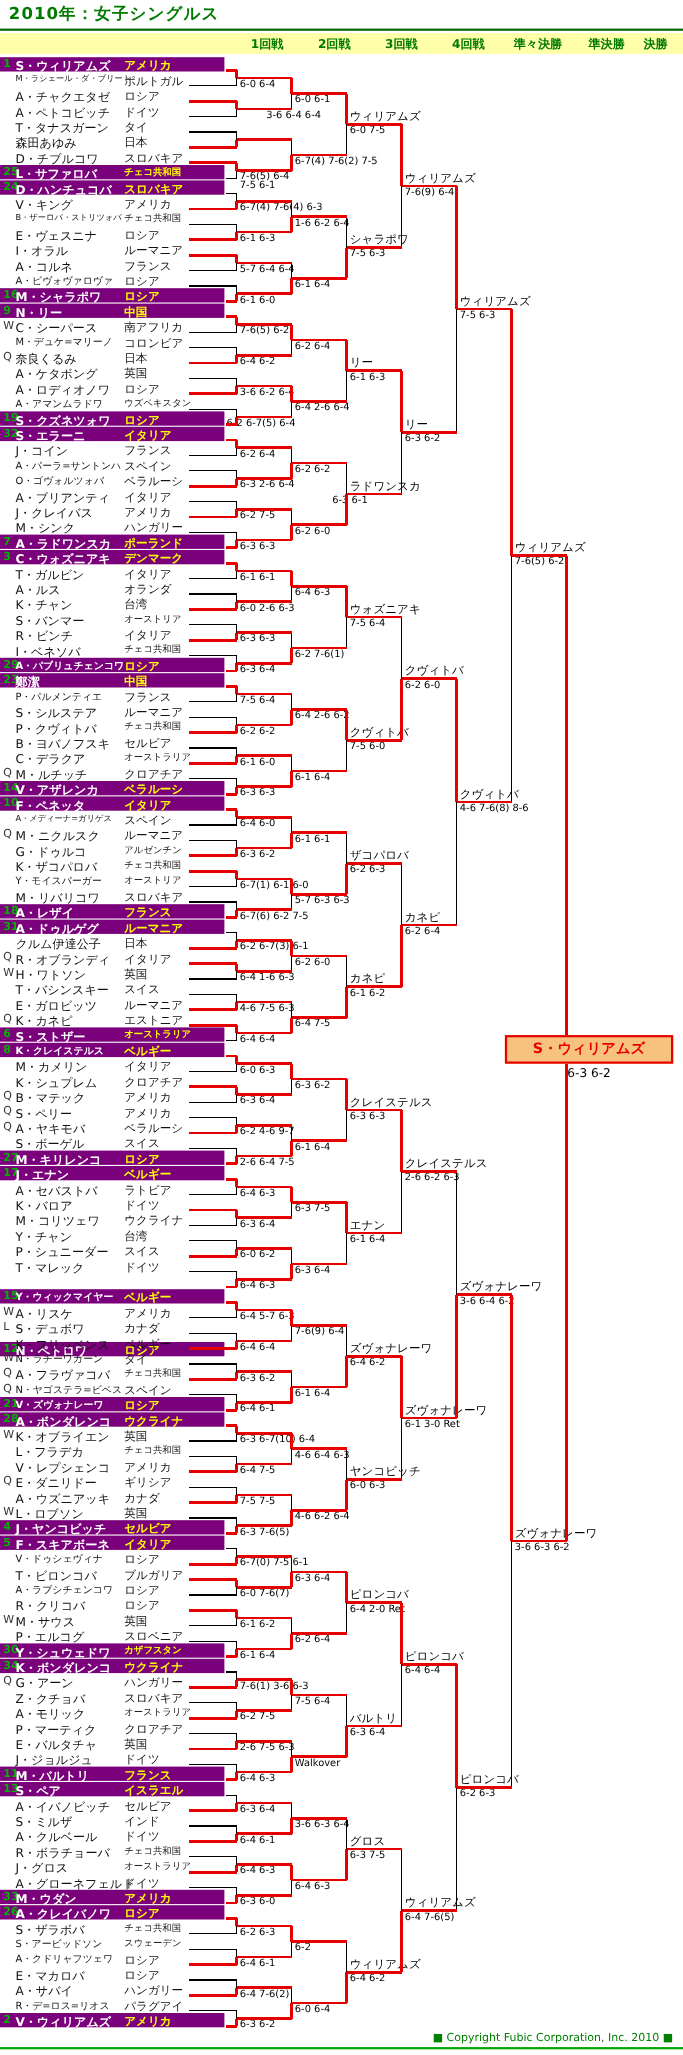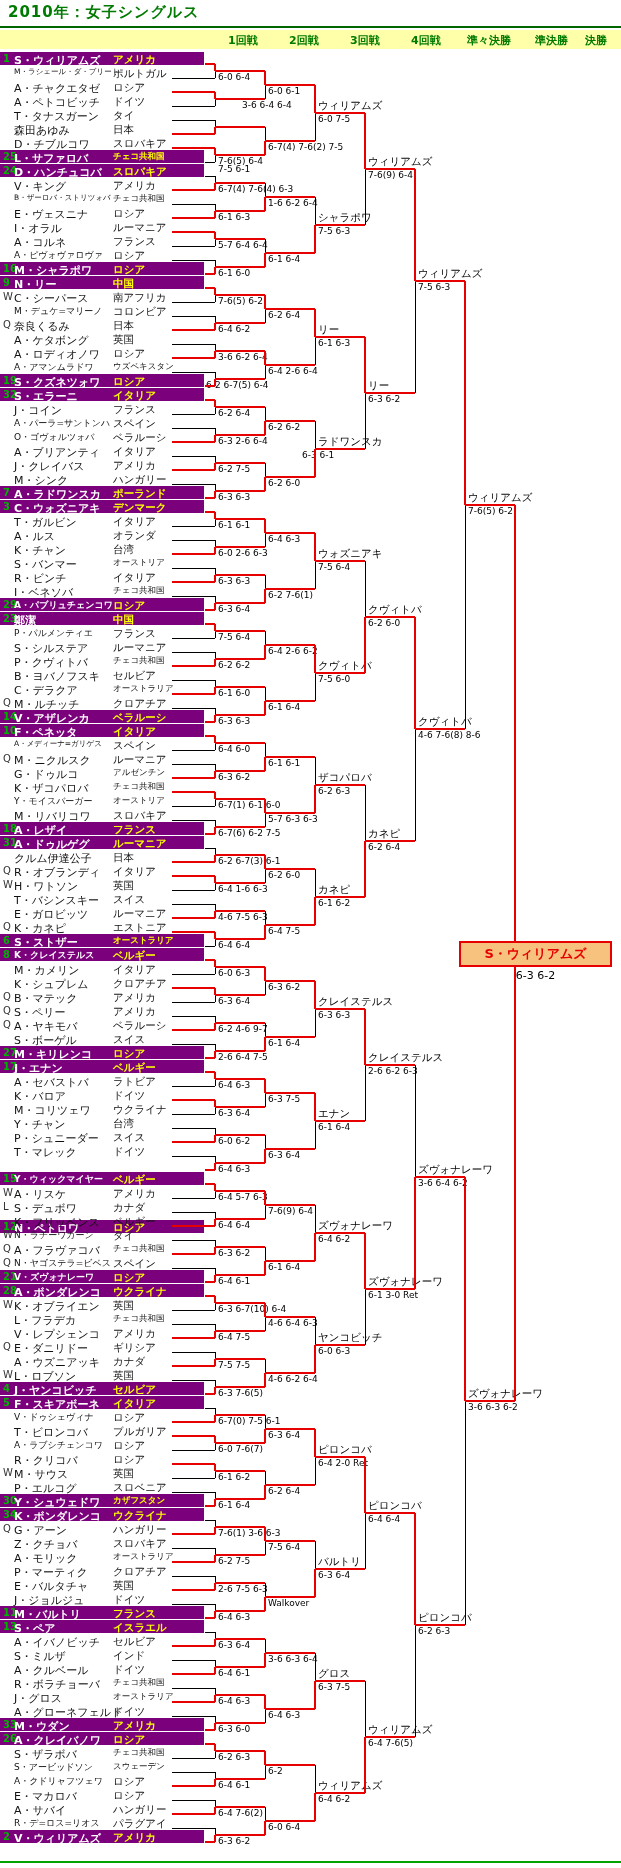--- a/index.html
+++ b/index.html
@@ -1307,14 +1307,15 @@
         <line x1="465" y1="505" x2="515" y2="505" stroke="#E60000" stroke-width="2.5"></line>
         <line x1="515" y1="505" x2="515" y2="941" stroke="#E60000" stroke-width="2.5"></line>
         <line x1="465" y1="1401" x2="515" y2="1401" stroke="#E60000" stroke-width="2.5"></line>
         <line x1="515" y1="1401" x2="515" y2="967" stroke="#E60000" stroke-width="2.5"></line>
       </svg>
     </div>
 
   <div class="champ">S・ウィリアムズ</div>
   <div class="champ-score">6-3 6-2</div>
 
+  <div class="footer">■   Copyright Fubic Corporation, Inc. 2010   ■</div>
   <div class="rule-bottom"></div>
 </div>
 
 </body></html>

